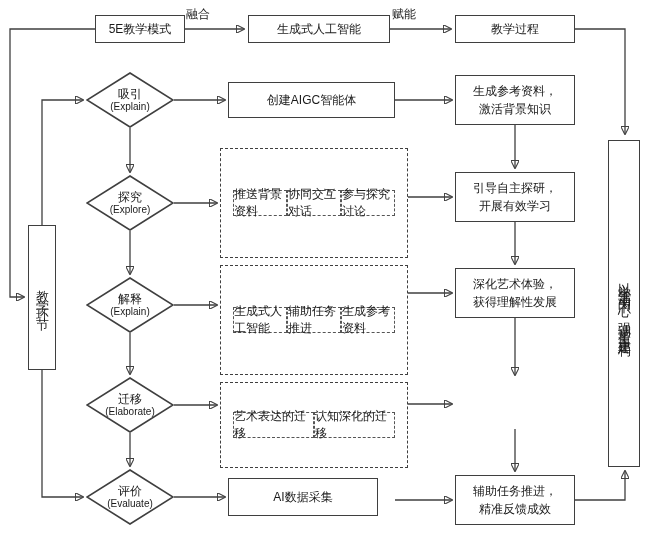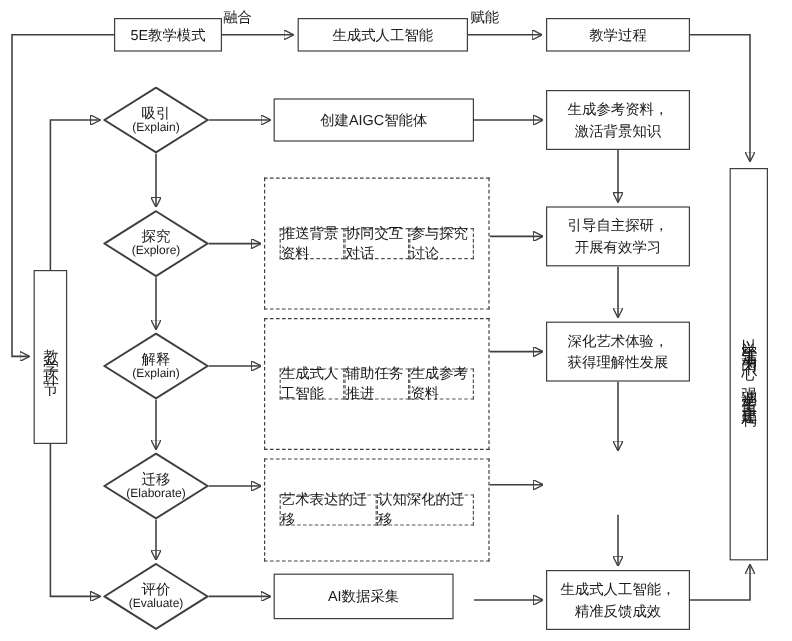--- a/index.html
+++ b/index.html
@@ -149,17 +149,17 @@
   </div>
   <div class="box" style="left:455px;top:172px;width:120px;height:50px">
     <div>引导自主探研，</div>
     <div>开展有效学习</div>
   </div>
   <div class="box" style="left:455px;top:268px;width:120px;height:50px">
     <div>深化艺术体验，</div>
     <div>获得理解性发展</div>
   </div>
   <div class="box" style="left:455px;top:475px;width:120px;height:50px">
-    <div>生成式人工智能，</div>
+    <div>辅助任务推进，</div>
     <div>精准反馈成效</div>
   </div>
 
 </div>
 
 </body></html>

